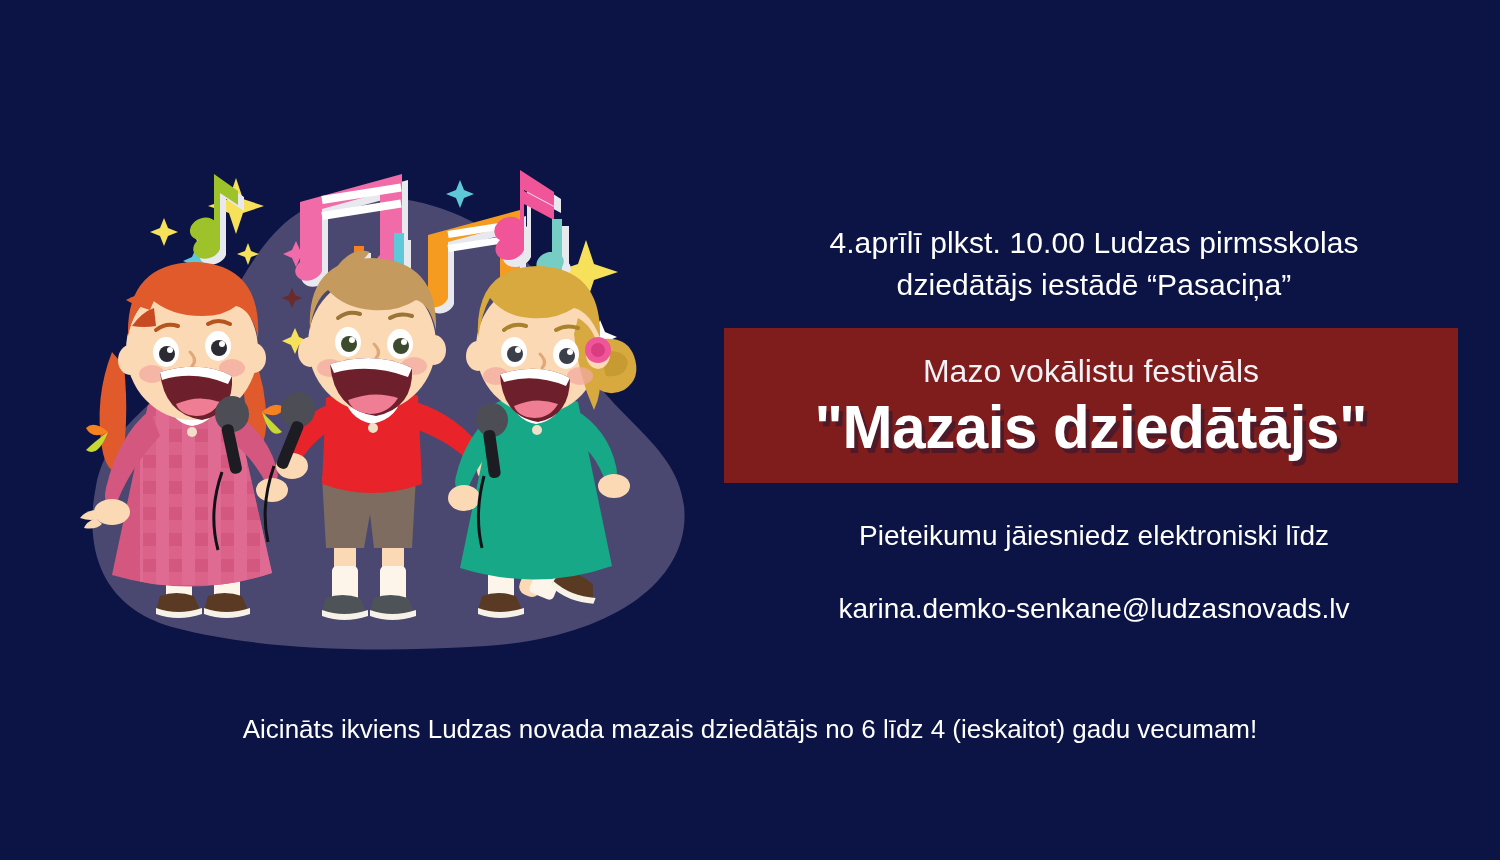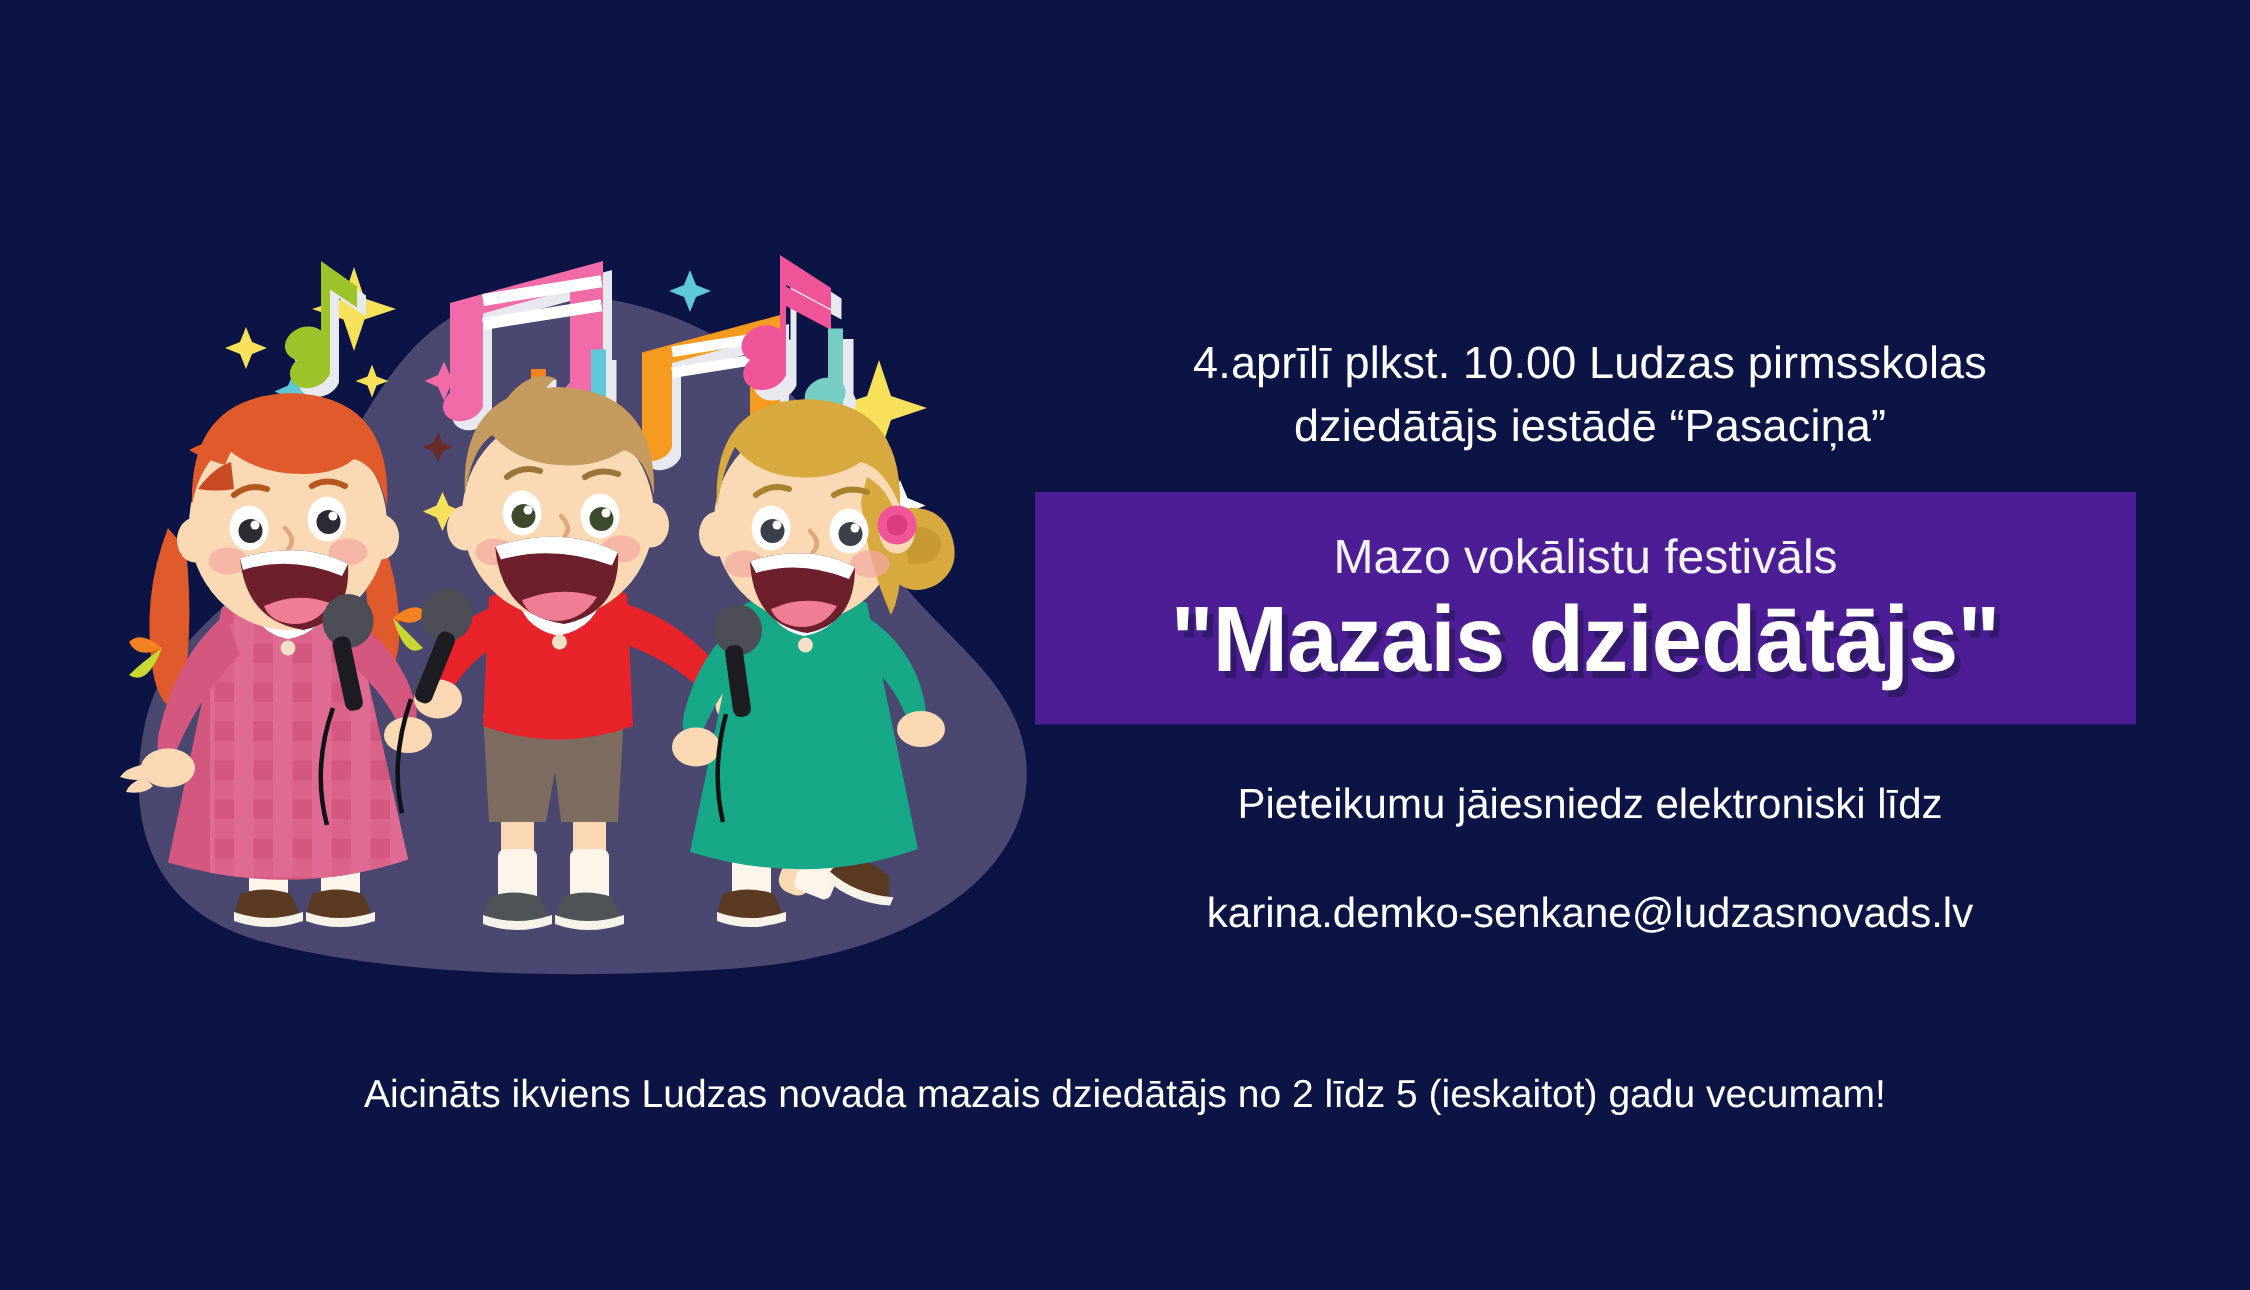--- a/index.html
+++ b/index.html
@@ -22,39 +22,39 @@
     left: 0;
     top: 0;
     width: 720px;
     height: 700px;
   }
   #illustration svg { display: block; }
 
   
   #text-column {
     position: absolute;
-    left: 690px;
+    left: 724px;
     top: 222px;
     width: 740px;
     text-align: center;
   }
 
   .intro-line {
     color: #ffffff;
     font-size: 30px;
     line-height: 42px;
     letter-spacing: 0.1px;
     white-space: nowrap;
   }
 
   #title-banner {
     margin-top: 22px;
     width: 734px;
     height: 155px;
-    background: #4c1d95;
+    background: #7f1d1d;
     display: flex;
     flex-direction: column;
     align-items: center;
     justify-content: center;
     box-sizing: border-box;
   }
   #festival-subtitle {
     color: #f2f2f7;
     font-size: 32px;
     line-height: 40px;
@@ -389,15 +389,15 @@
       <div id="festival-subtitle">Mazo vokālistu festivāls</div>
       <div id="festival-title">"Mazais dziedātājs"</div>
     </div>
 
     <div id="contact-block">
       <div class="contact-line">Pieteikumu jāiesniedz elektroniski līdz</div>
       <div class="contact-line">karina.demko-senkane@ludzasnovads.lv</div>
     </div>
   </div>
 
-  <div id="footer-note">Aicināts ikviens Ludzas novada mazais dziedātājs no 2 līdz 5 (ieskaitot) gadu vecumam!</div>
+  <div id="footer-note">Aicināts ikviens Ludzas novada mazais dziedātājs no 6 līdz 4 (ieskaitot) gadu vecumam!</div>
 
 </div>
 
 </body></html>

